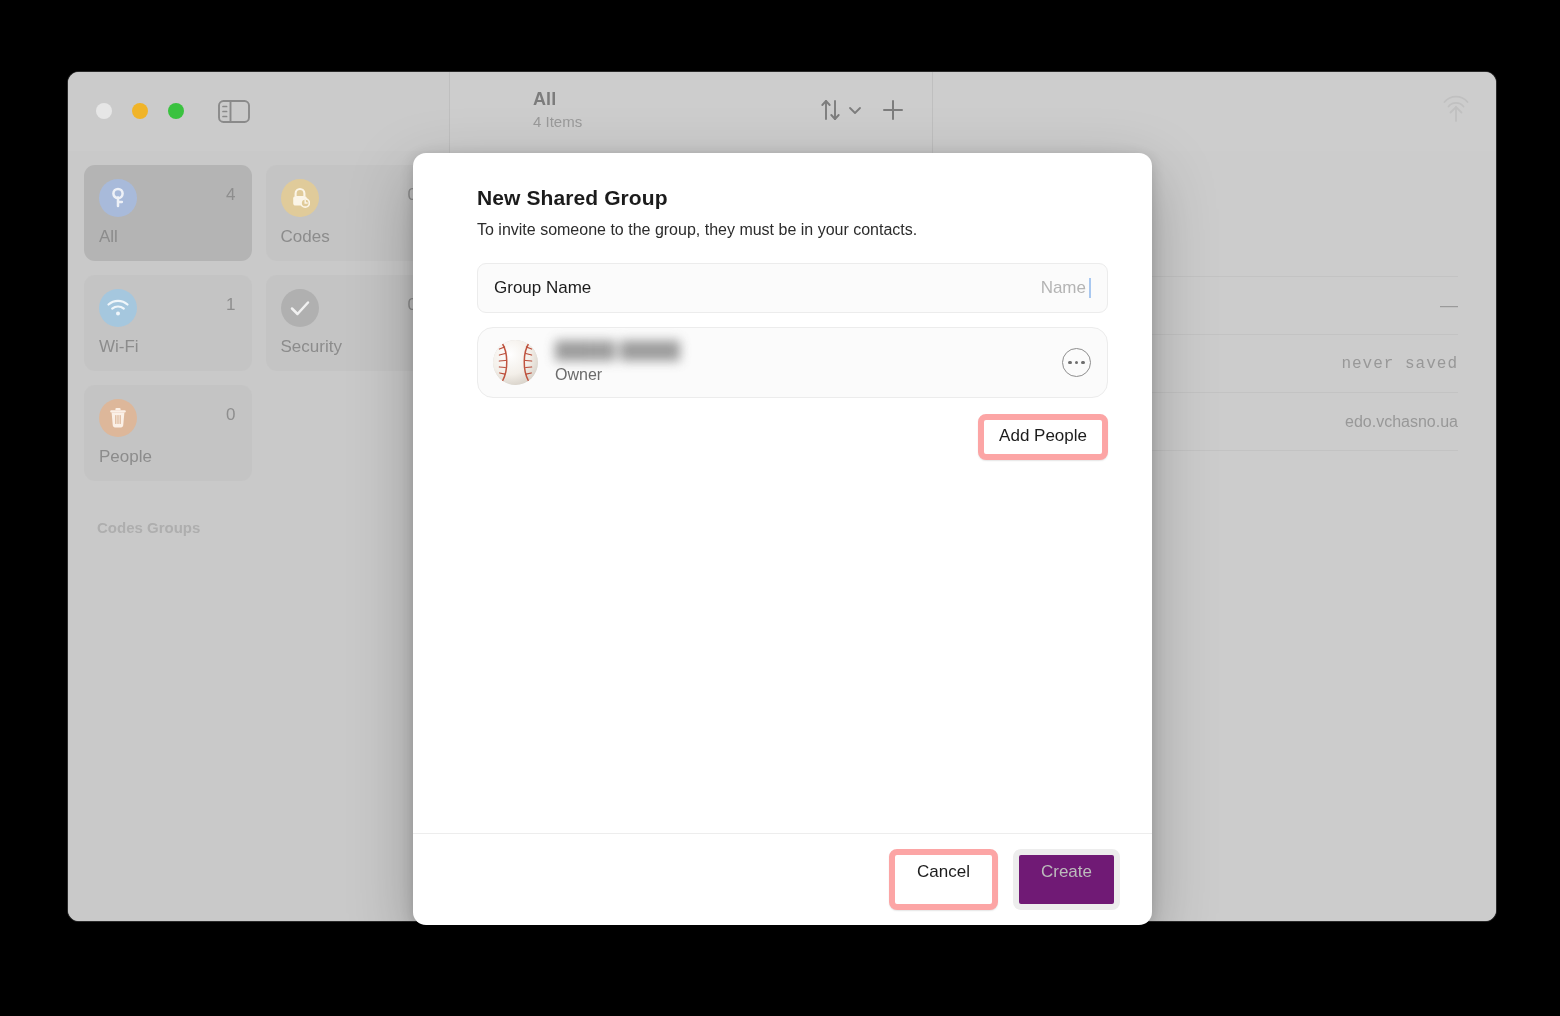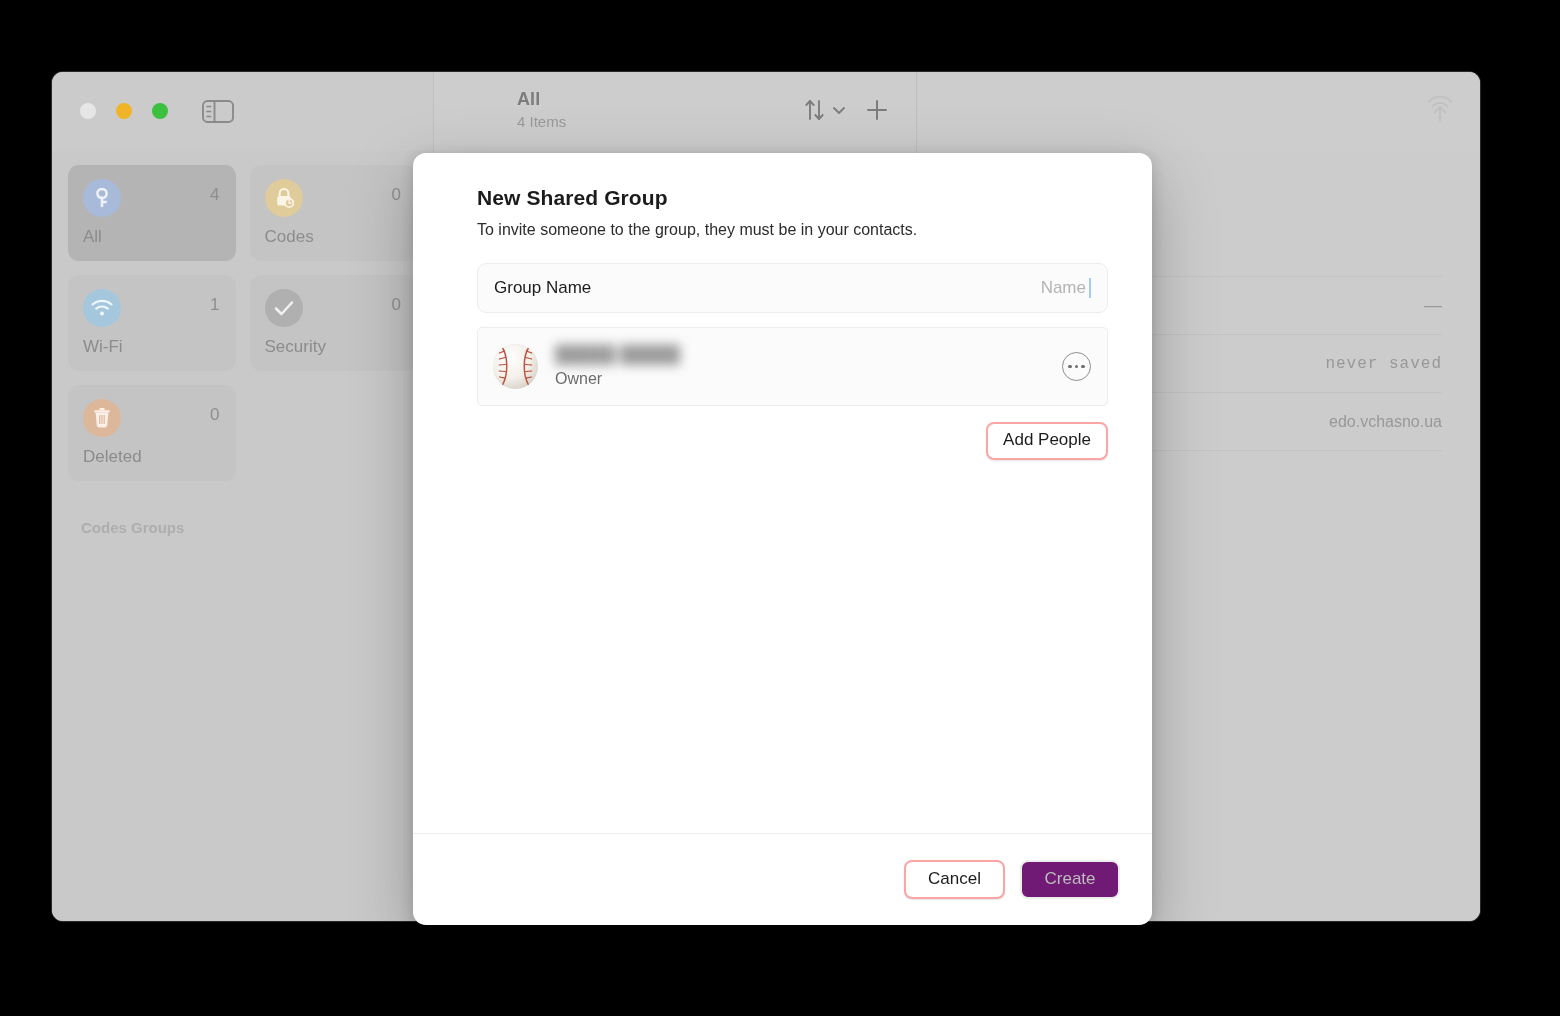--- a/index.html
+++ b/index.html
@@ -16,21 +16,21 @@
   #screen {
     position: relative;
     width: 1560px;
     height: 1016px;
     background: #010101;
   }
 
   
   #app-window {
     position: absolute;
-    left: 52px;
+    left: 68px;
     top: 72px;
     width: 1428px;
     height: 849px;
     border-radius: 11px;
     background: #c9c9c9;
     overflow: hidden;
     box-shadow:
       0 0 0 1px rgba(120,120,120,0.35),
       0 10px 50px 18px rgba(0,0,0,0.95),
       0 0 120px 46px rgba(0,0,0,0.85);
@@ -279,24 +279,24 @@
     display: inline-block;
     width: 2px;
     height: 20px;
     background: #a9c8f0;
     vertical-align: -4px;
     margin-left: 1px;
   }
 
   .member-card {
     margin-top: 14px;
-    height: 79px;
+    height: 71px;
     background: #fbfbfb;
     border: 1px solid #ececec;
-    border-radius: 5px;
+    border-radius: 16px;
     display: flex;
     align-items: center;
     padding: 0 16px 0 15px;
   }
   .avatar {
     width: 45px; height: 45px;
     border-radius: 50%;
     flex: 0 0 45px;
     overflow: hidden;
     position: relative;
@@ -338,21 +338,21 @@
   .add-row {
     display: flex;
     justify-content: flex-end;
     margin-top: 16px;
   }
   .btn {
     font-family: "Liberation Sans", sans-serif;
     font-size: 17px;
     color: #1c1c1c;
     background: #ffffff;
-    border: 2px solid #fca5a5;
+    border: 6px solid #fca5a5;
     border-radius: 8px;
     padding: 7px 15px 8px 15px;
     box-shadow: 0 1px 1.5px rgba(0,0,0,0.10);
     line-height: 1.1;
   }
   .btn.disabled {
     color: #bcbcbc;
     background: #701a75;
     box-shadow: none;
     border-color: #ededed;
@@ -360,21 +360,21 @@
 
   .dlg-footer {
     height: 92px;
     border-top: 1px solid #ededed;
     display: flex;
     align-items: center;
     justify-content: flex-end;
     gap: 15px;
     padding-right: 32px;
   }
-  .dlg-footer .btn { min-width: 100px; text-align: center; padding: 8px 22px 9px 22px; }
+  .dlg-footer .btn { min-width: 100px; text-align: center; padding: 8px 22px 22px 22px; }
 </style>
 </head>
 <body>
 
 <div id="screen">
 
   <div id="app-window">
 
     <div class="toolbar">
 
@@ -502,21 +502,21 @@
                 <rect x="2.2" y="3.2" width="15.6" height="2.3" rx="1.1" fill="#fbf0e7"></rect>
                 <path d="M7.4 3.2 v-1.1 a1.1 1.1 0 0 1 1.1 -1.1 h3 a1.1 1.1 0 0 1 1.1 1.1 v1.1" fill="#fbf0e7"></path>
                 <g stroke="#ddb79a" stroke-width="1.2" stroke-linecap="round">
                   <line x1="7.8" y1="8.5" x2="7.8" y2="16.5"></line>
                   <line x1="10" y1="8.5" x2="10" y2="16.5"></line>
                   <line x1="12.2" y1="8.5" x2="12.2" y2="16.5"></line>
                 </g>
               </svg>
             </span>
             <span class="cat-count">0</span>
-            <span class="cat-label">Deleted</span>
+            <span class="cat-label">People</span>
           </div>
         </div>
 
         <div class="section-head">Codes Groups</div>
       </div>
 
       <div class="list-col"></div>
 
       <div class="detail-col">
         <div class="detail-head">

